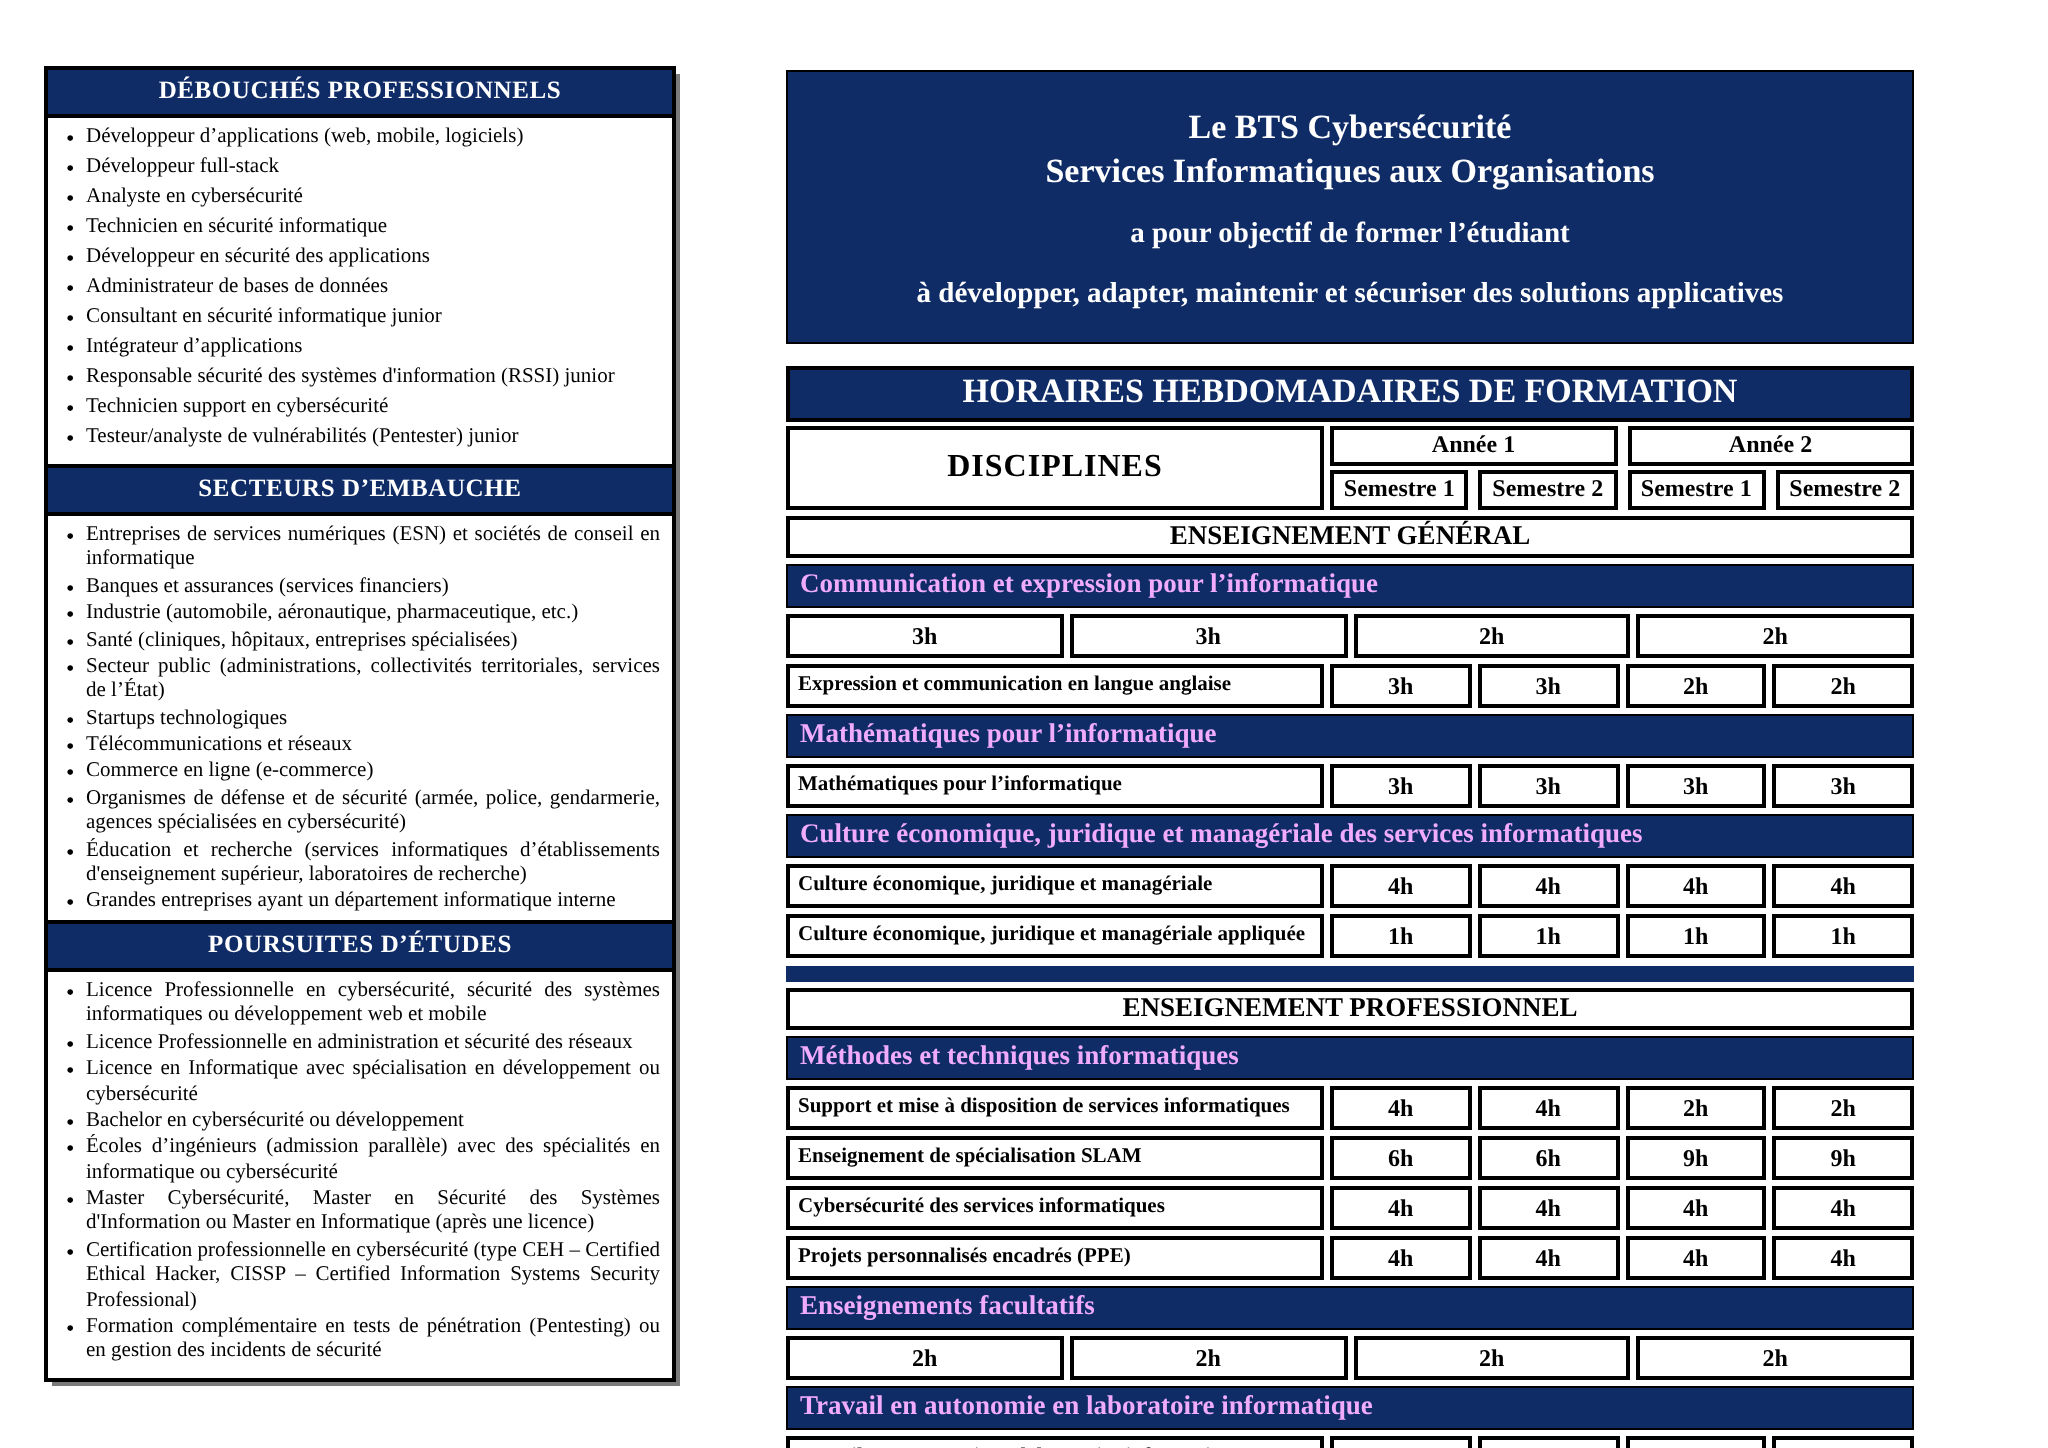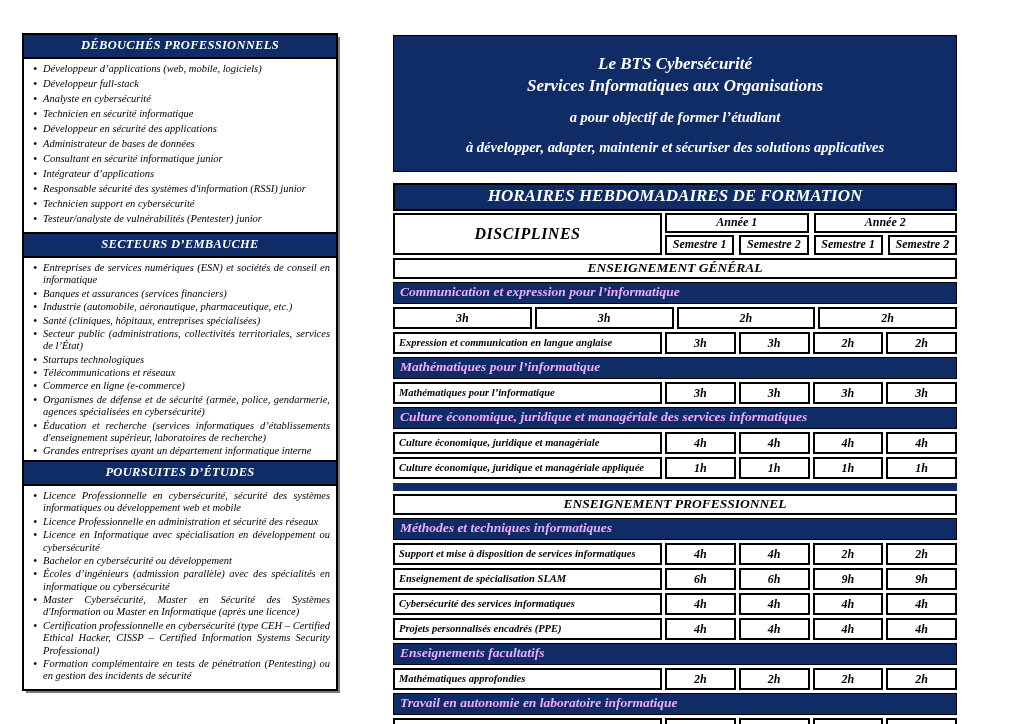--- a/index.html
+++ b/index.html
@@ -1,19 +1,19 @@
 <!DOCTYPE html>
 <html style="--navy: #0f2c67;"><head>
 <meta charset="utf-8">
 <style>
   :root { --navy:#0f2c67; }
   * { box-sizing:border-box; margin:0; padding:0; }
   html,body { width:1024px; height:724px; background:#fff; overflow:hidden;
               font-family:"Liberation Serif", serif; color:#000; }
-  #page { position:relative; width:840px; height:724px; background:#fff;font-style:italic; }
+  #page { position:relative; width:840px; height:724px; background:#fff; }
 
   
   .lbox { position:absolute; left:22px; width:316px; background:#fff;
           border:2px solid #000; box-shadow:3px 3px 0 -1px #7a7a7a; }
   .lbox-hdr { background:var(--navy); color:#fff; text-align:center;
               font-weight:bold; font-size:12.5px; letter-spacing:.3px;
               padding:3px 2px 4px; border-bottom:2px solid #000; }
   .lbox-list { list-style:none; padding:4px 6px 5px 8px; text-align:justify;
                font-size:10.5px; line-height:1.18; }
   .lbox-list li { position:relative; padding-left:11px; margin-bottom:1px; }
@@ -200,21 +200,20 @@
     <div class="t-row">
       <div class="t-lbl">Projets personnalisés encadrés (PPE)</div>
       <div class="t-hr">4h</div>
       <div class="t-hr">4h</div>
       <div class="t-hr">4h</div>
       <div class="t-hr">4h</div>
     </div>
 
     <div class="t-band">Enseignements facultatifs</div>
     <div class="t-row">
-      <div class="t-lbl">Mathématiques approfondies</div>
       <div class="t-hr">2h</div>
       <div class="t-hr">2h</div>
       <div class="t-hr">2h</div>
       <div class="t-hr">2h</div>
     </div>
 
     <div class="t-band">Travail en autonomie en laboratoire informatique</div>
     <div class="t-row">
       <div class="t-lbl">Travail en autonomie en laboratoire informatique</div>
       <div class="t-hr">4h</div>

